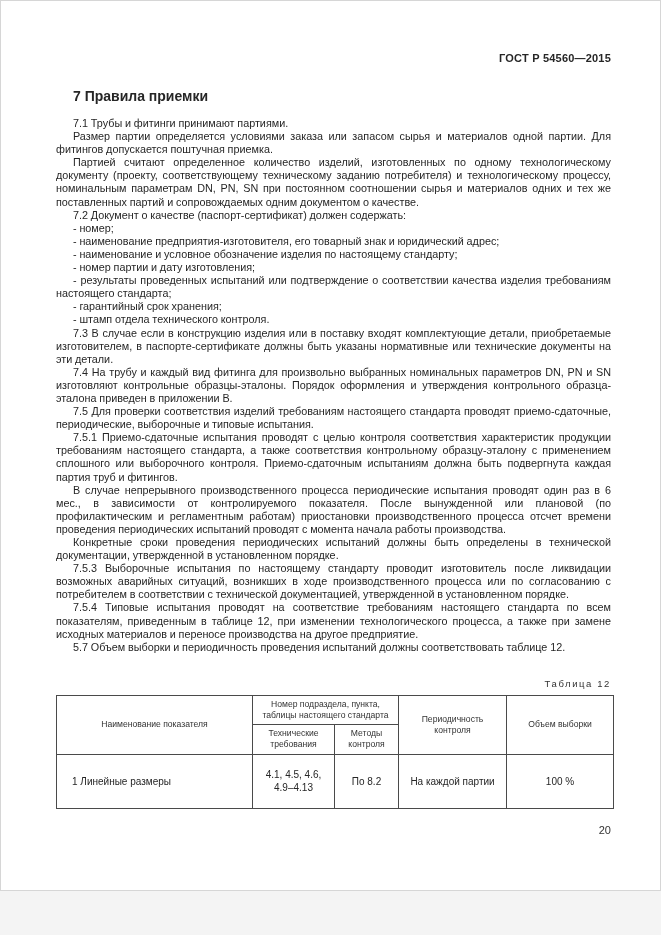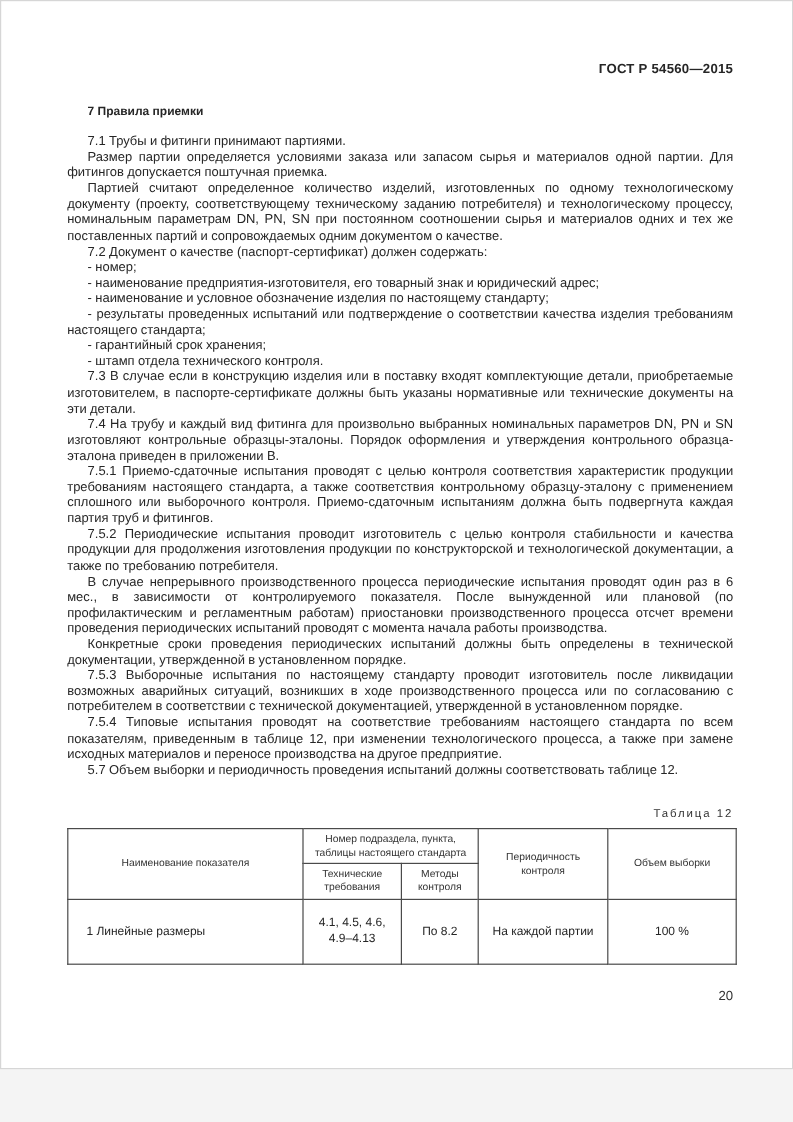--- a/index.html
+++ b/index.html
@@ -21,21 +21,21 @@
     top:51px; right:49px;
     font-size:11px;
     font-weight:bold;
     letter-spacing:0.2px;
   }
   .content {
     position:absolute;
     top:87px; left:55px; right:49px;
   }
   .section-title {
-    font-size:10px;
+    font-size:14px;
     font-weight:bold;
     margin:0 0 13px 17px;
   }
   p.para {
     font-size:10.8px;
     line-height:13.1px;
     text-align:justify;
     text-indent:17px;
     word-spacing:-0.2px;
   }
@@ -91,27 +91,28 @@
 
     <div class="section-title">7 Правила приемки</div>
 
     <p class="para">7.1 Трубы и фитинги принимают партиями.</p>
     <p class="para">Размер партии определяется условиями заказа или запасом сырья и материалов одной партии. Для фитингов допускается поштучная приемка.</p>
     <p class="para">Партией считают определенное количество изделий, изготовленных по одному технологическому документу (проекту, соответствующему техническому заданию потребителя) и технологическому процессу, номинальным параметрам DN, PN, SN при постоянном соотношении сырья и материалов одних и тех же поставленных партий и сопровождаемых одним документом о качестве.</p>
     <p class="para">7.2 Документ о качестве (паспорт-сертификат) должен содержать:</p>
     <p class="para">- номер;</p>
     <p class="para">- наименование предприятия-изготовителя, его товарный знак и юридический адрес;</p>
     <p class="para">- наименование и условное обозначение изделия по настоящему стандарту;</p>
+    <p class="para">- номер партии и дату изготовления;</p>
     <p class="para">- результаты проведенных испытаний или подтверждение о соответствии качества изделия требованиям настоящего стандарта;</p>
     <p class="para">- гарантийный срок хранения;</p>
     <p class="para">- штамп отдела технического контроля.</p>
     <p class="para">7.3 В случае если в конструкцию изделия или в поставку входят комплектующие детали, приобретаемые изготовителем, в паспорте-сертификате должны быть указаны нормативные или технические документы на эти детали.</p>
     <p class="para">7.4 На трубу и каждый вид фитинга для произвольно выбранных номинальных параметров DN, PN и SN изготовляют контрольные образцы-эталоны. Порядок оформления и утверждения контрольного образца-эталона приведен в приложении В.</p>
+    <p class="para">7.5 Для проверки соответствия изделий требованиям настоящего стандарта проводят приемо-сдаточные, периодические, выборочные и типовые испытания.</p>
     <p class="para">7.5.1 Приемо-сдаточные испытания проводят с целью контроля соответствия характеристик продукции требованиям настоящего стандарта, а также соответствия контрольному образцу-эталону с применением сплошного или выборочного контроля. Приемо-сдаточным испытаниям должна быть подвергнута каждая партия труб и фитингов.</p>
-    <p class="para">7.5.2 Периодические испытания проводит изготовитель с целью контроля стабильности и качества продукции для продолжения изготовления продукции по конструкторской и технологической документации, а также по требованию потребителя.</p>
     <p class="para">В случае непрерывного производственного процесса периодические испытания проводят один раз в 6 мес., в зависимости от контролируемого показателя. После вынужденной или плановой (по профилактическим и регламентным работам) приостановки производственного процесса отсчет времени проведения периодических испытаний проводят с момента начала работы производства.</p>
     <p class="para">Конкретные сроки проведения периодических испытаний должны быть определены в технической документации, утвержденной в установленном порядке.</p>
     <p class="para">7.5.3 Выборочные испытания по настоящему стандарту проводит изготовитель после ликвидации возможных аварийных ситуаций, возникших в ходе производственного процесса или по согласованию с потребителем в соответствии с технической документацией, утвержденной в установленном порядке.</p>
     <p class="para">7.5.4 Типовые испытания проводят на соответствие требованиям настоящего стандарта по всем показателям, приведенным в таблице 12, при изменении технологического процесса, а также при замене исходных материалов и переносе производства на другое предприятие.</p>
     <p class="para">5.7 Объем выборки и периодичность проведения испытаний должны соответствовать таблице 12.</p>
 
     <div class="table-caption">Таблица 12</div>
 
     <table class="gost">
       <colgroup>

